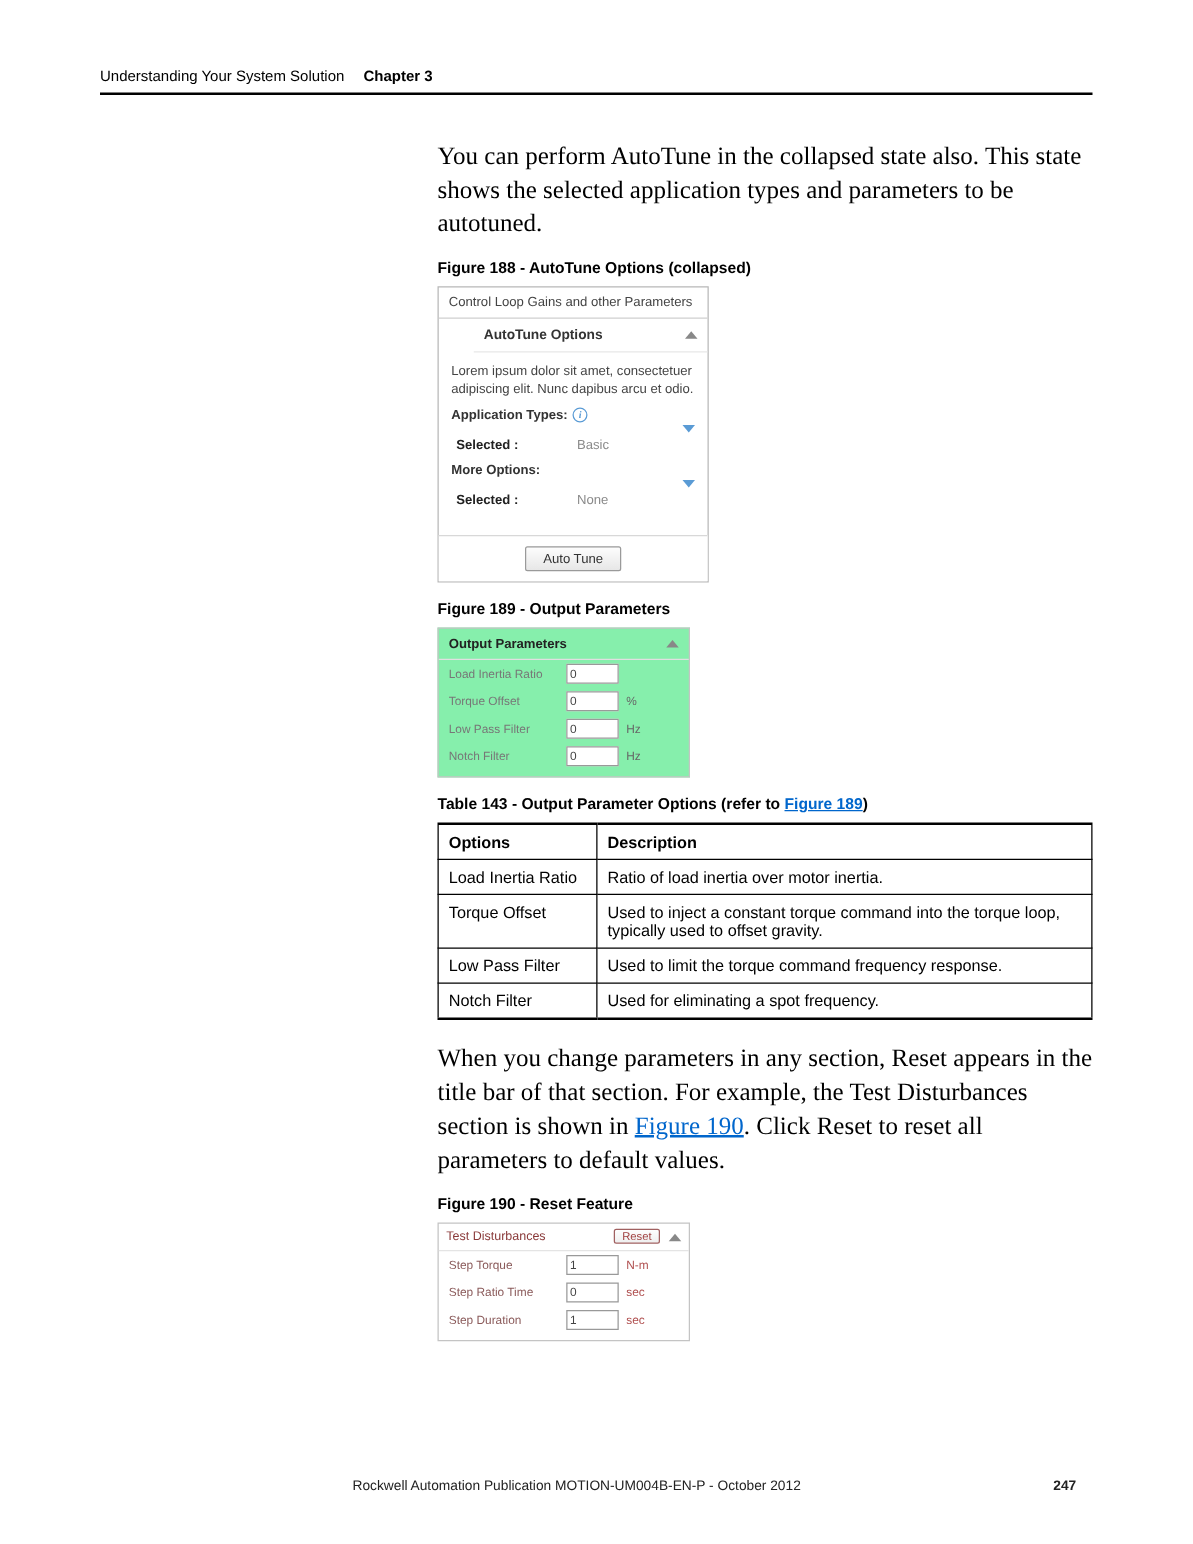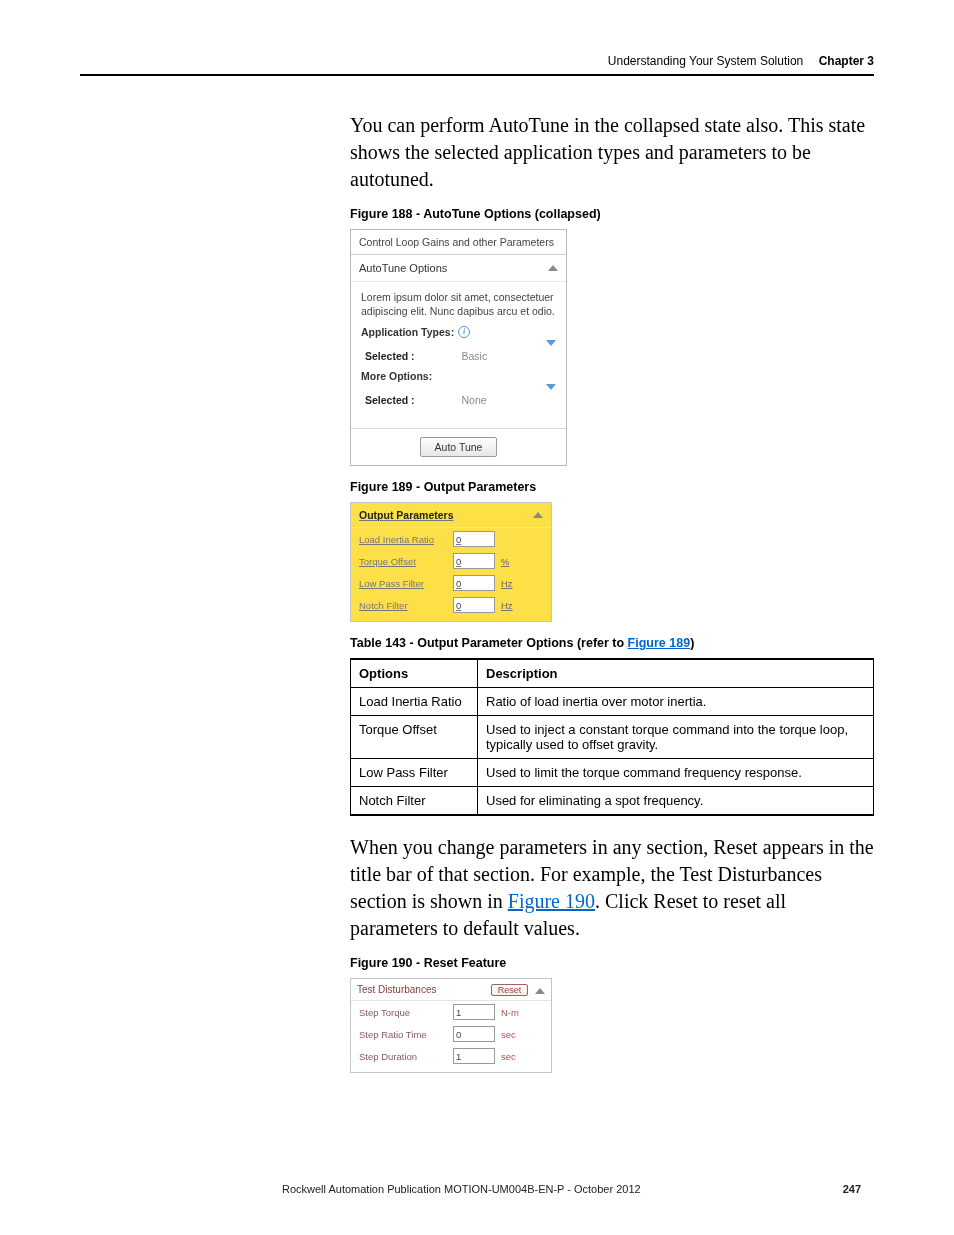--- a/index.html
+++ b/index.html
@@ -15,21 +15,21 @@
     height: 1235px;
     position: relative;
     box-sizing: border-box;
     padding: 48px 80px 40px 80px;
   }
   .header-line {
     border-bottom: 2px solid #000;
     margin-top: 6px;
     margin-bottom: 36px;
     padding-bottom: 6px;
-    text-align: right;
+    text-align: left;
     font-size: 12px;
   }
   .header-line .chapter { font-weight: bold; margin-left: 12px; }
   .content {
     margin-left: 270px;
   }
   .bodytext {
     font-family: Liberation Serif, serif;
     font-size: 20px;
     line-height: 1.35;
@@ -51,26 +51,27 @@
     background: #fff;
   }
   .panel-top {
     padding: 6px 8px;
     border-bottom: 1px solid #d0d0d0;
     font-size: 10.5px;
     color: #444;
   }
   .panel-title {
     padding: 7px 8px;
-    font-weight: normal;
+    font-weight: bold;
     font-size: 11px;
     display: flex;
     justify-content: space-between;
     align-items: center;
     border-bottom: 1px solid #e8e8e8;
+    margin-left: 28px;
   }
   .panel-body { padding: 8px 10px 14px 10px; }
   .panel-desc { font-size: 10.5px; color: #444; line-height: 1.35; margin-bottom: 8px; }
   .panel-subhead { font-weight: bold; font-size: 10.5px; margin-top: 6px; display: flex; align-items: center; gap: 4px;}
   .info-circle {
     display: inline-block; width: 10px; height: 10px; border: 1px solid #5a9bd5;
     border-radius: 50%; color: #5a9bd5; font-size: 8px; line-height: 10px; text-align: center;
     font-family: Georgia, serif; font-style: italic;
   }
   .chev-row { display: flex; justify-content: flex-end; margin: 2px 0 4px 0; }
@@ -100,22 +101,21 @@
     font-size: 10.5px;
     color: #333;
   }
 
   
   .mini-panel {
     border: 1px solid #c4c4c4;
     width: 200px;
     font-size: 10px;
     color: #777;
-    background: #fde047;
-    text-decoration: underline;
+    background: #86efac;
   }
   .mini-head {
     padding: 6px 8px;
     font-weight: bold;
     color: #222;
     font-size: 10.5px;
     display: flex;
     justify-content: space-between;
     align-items: center;
     border-bottom: 1px solid #e0e0e0;

